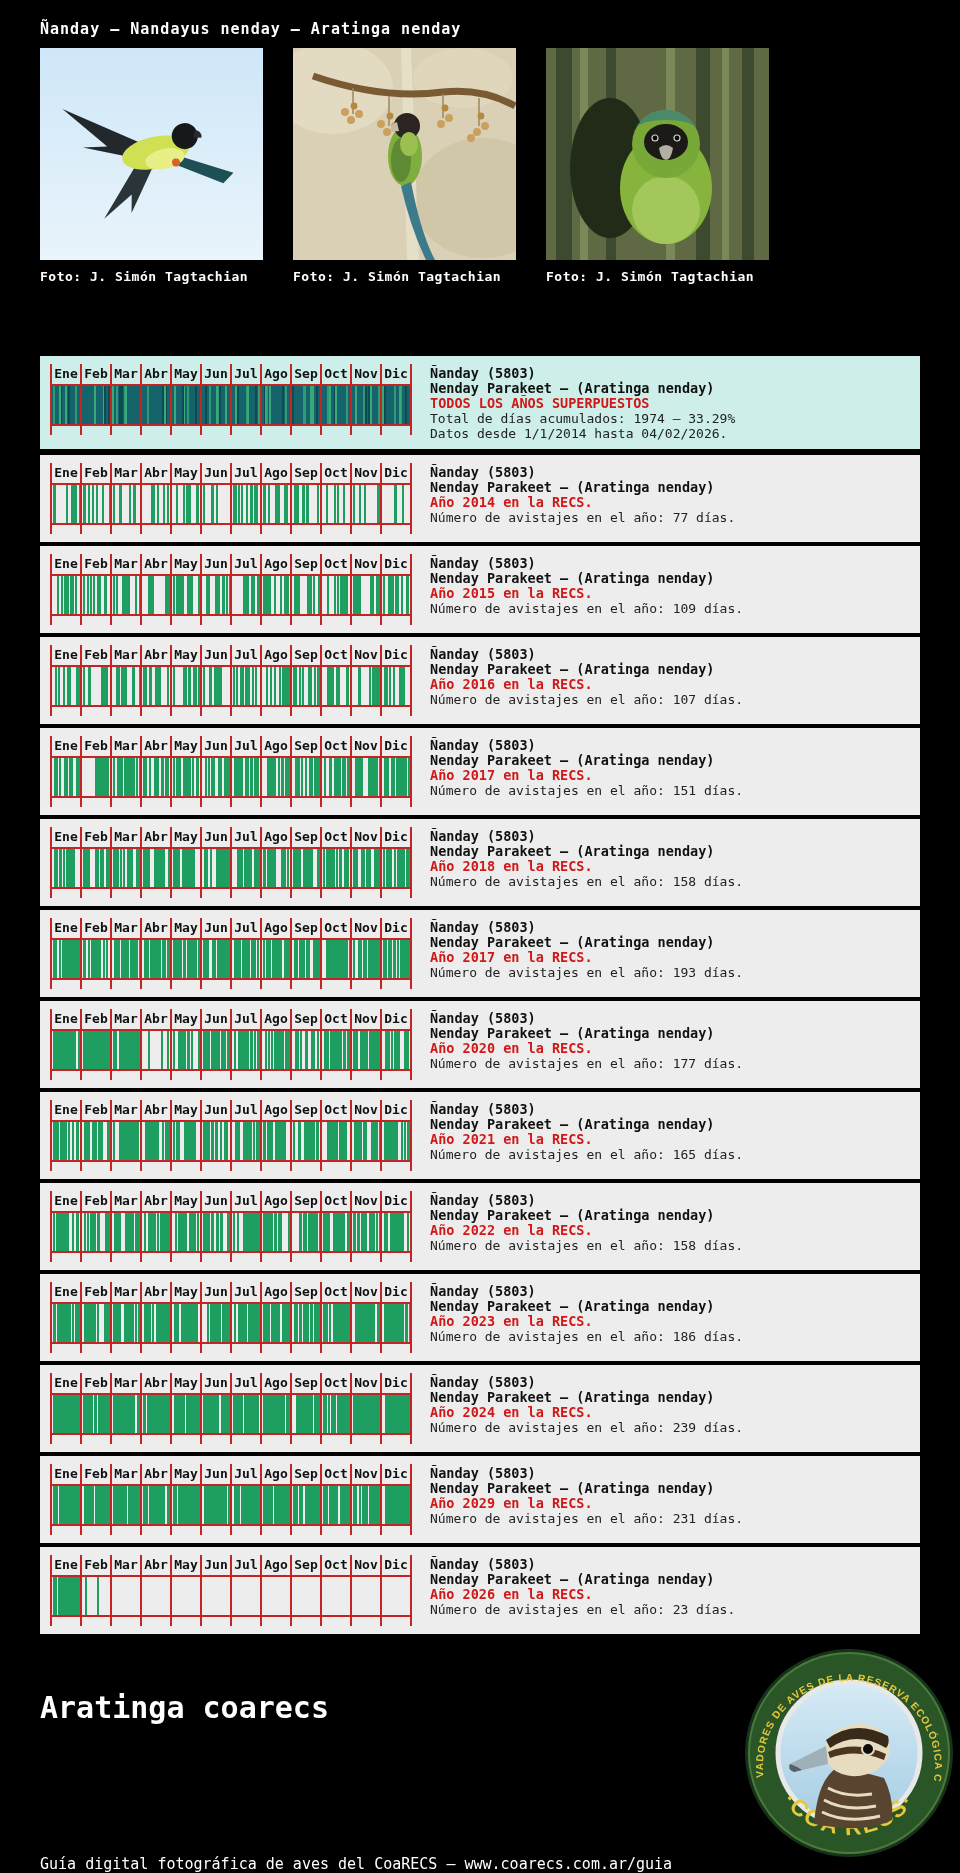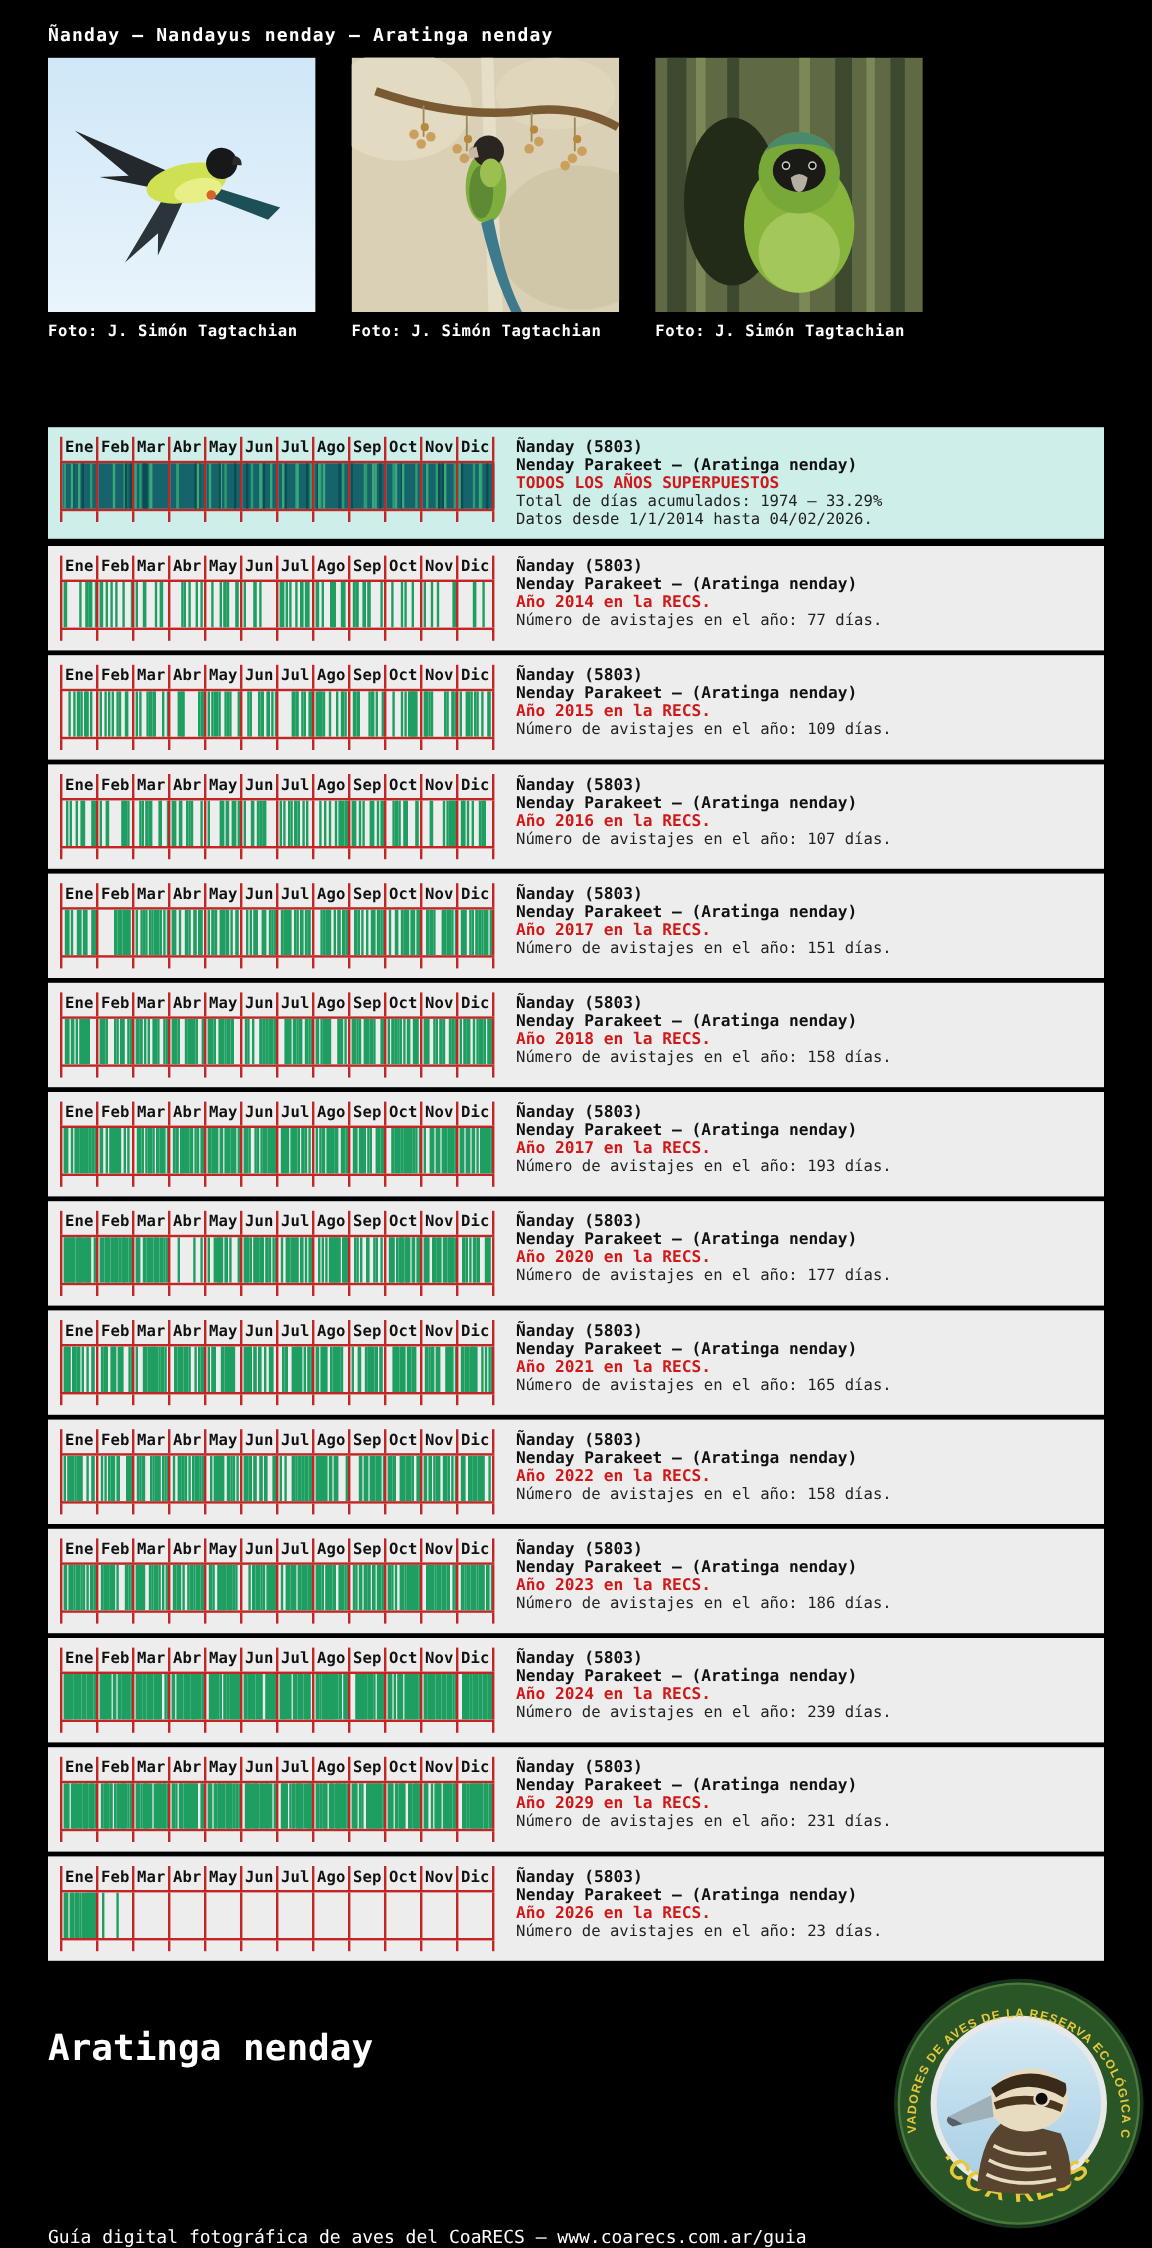--- a/index.html
+++ b/index.html
@@ -3150,21 +3150,21 @@
         <div class="l3">Año 2026 en la RECS.</div>
         <div class="l4">Número de avistajes en el año: 23 días.</div>
 
       </div>
     </div>
   </section>
 </div>
 
 <div class="bottom">
   <div class="names">
-    <div class="name-sci">Aratinga nenday</div>
+    <div class="name-sci">Aratinga coarecs</div>
   </div>
   <svg class="logo" viewBox="0 0 210 210">
     <defs>
       <linearGradient id="lsky" x1="0" y1="0" x2="0" y2="1">
         <stop offset="0" stop-color="#d6ebf5"></stop>
           <stop offset="1" stop-color="#a6cde4"></stop>
       </linearGradient>
       <path id="arcTop" d="M 20,132 A 86,86 0 1 1 190,132" fill="none"></path>
       <path id="arcBot" d="M 33,144 A 82,82 0 0 0 177,144" fill="none"></path>
     </defs>

